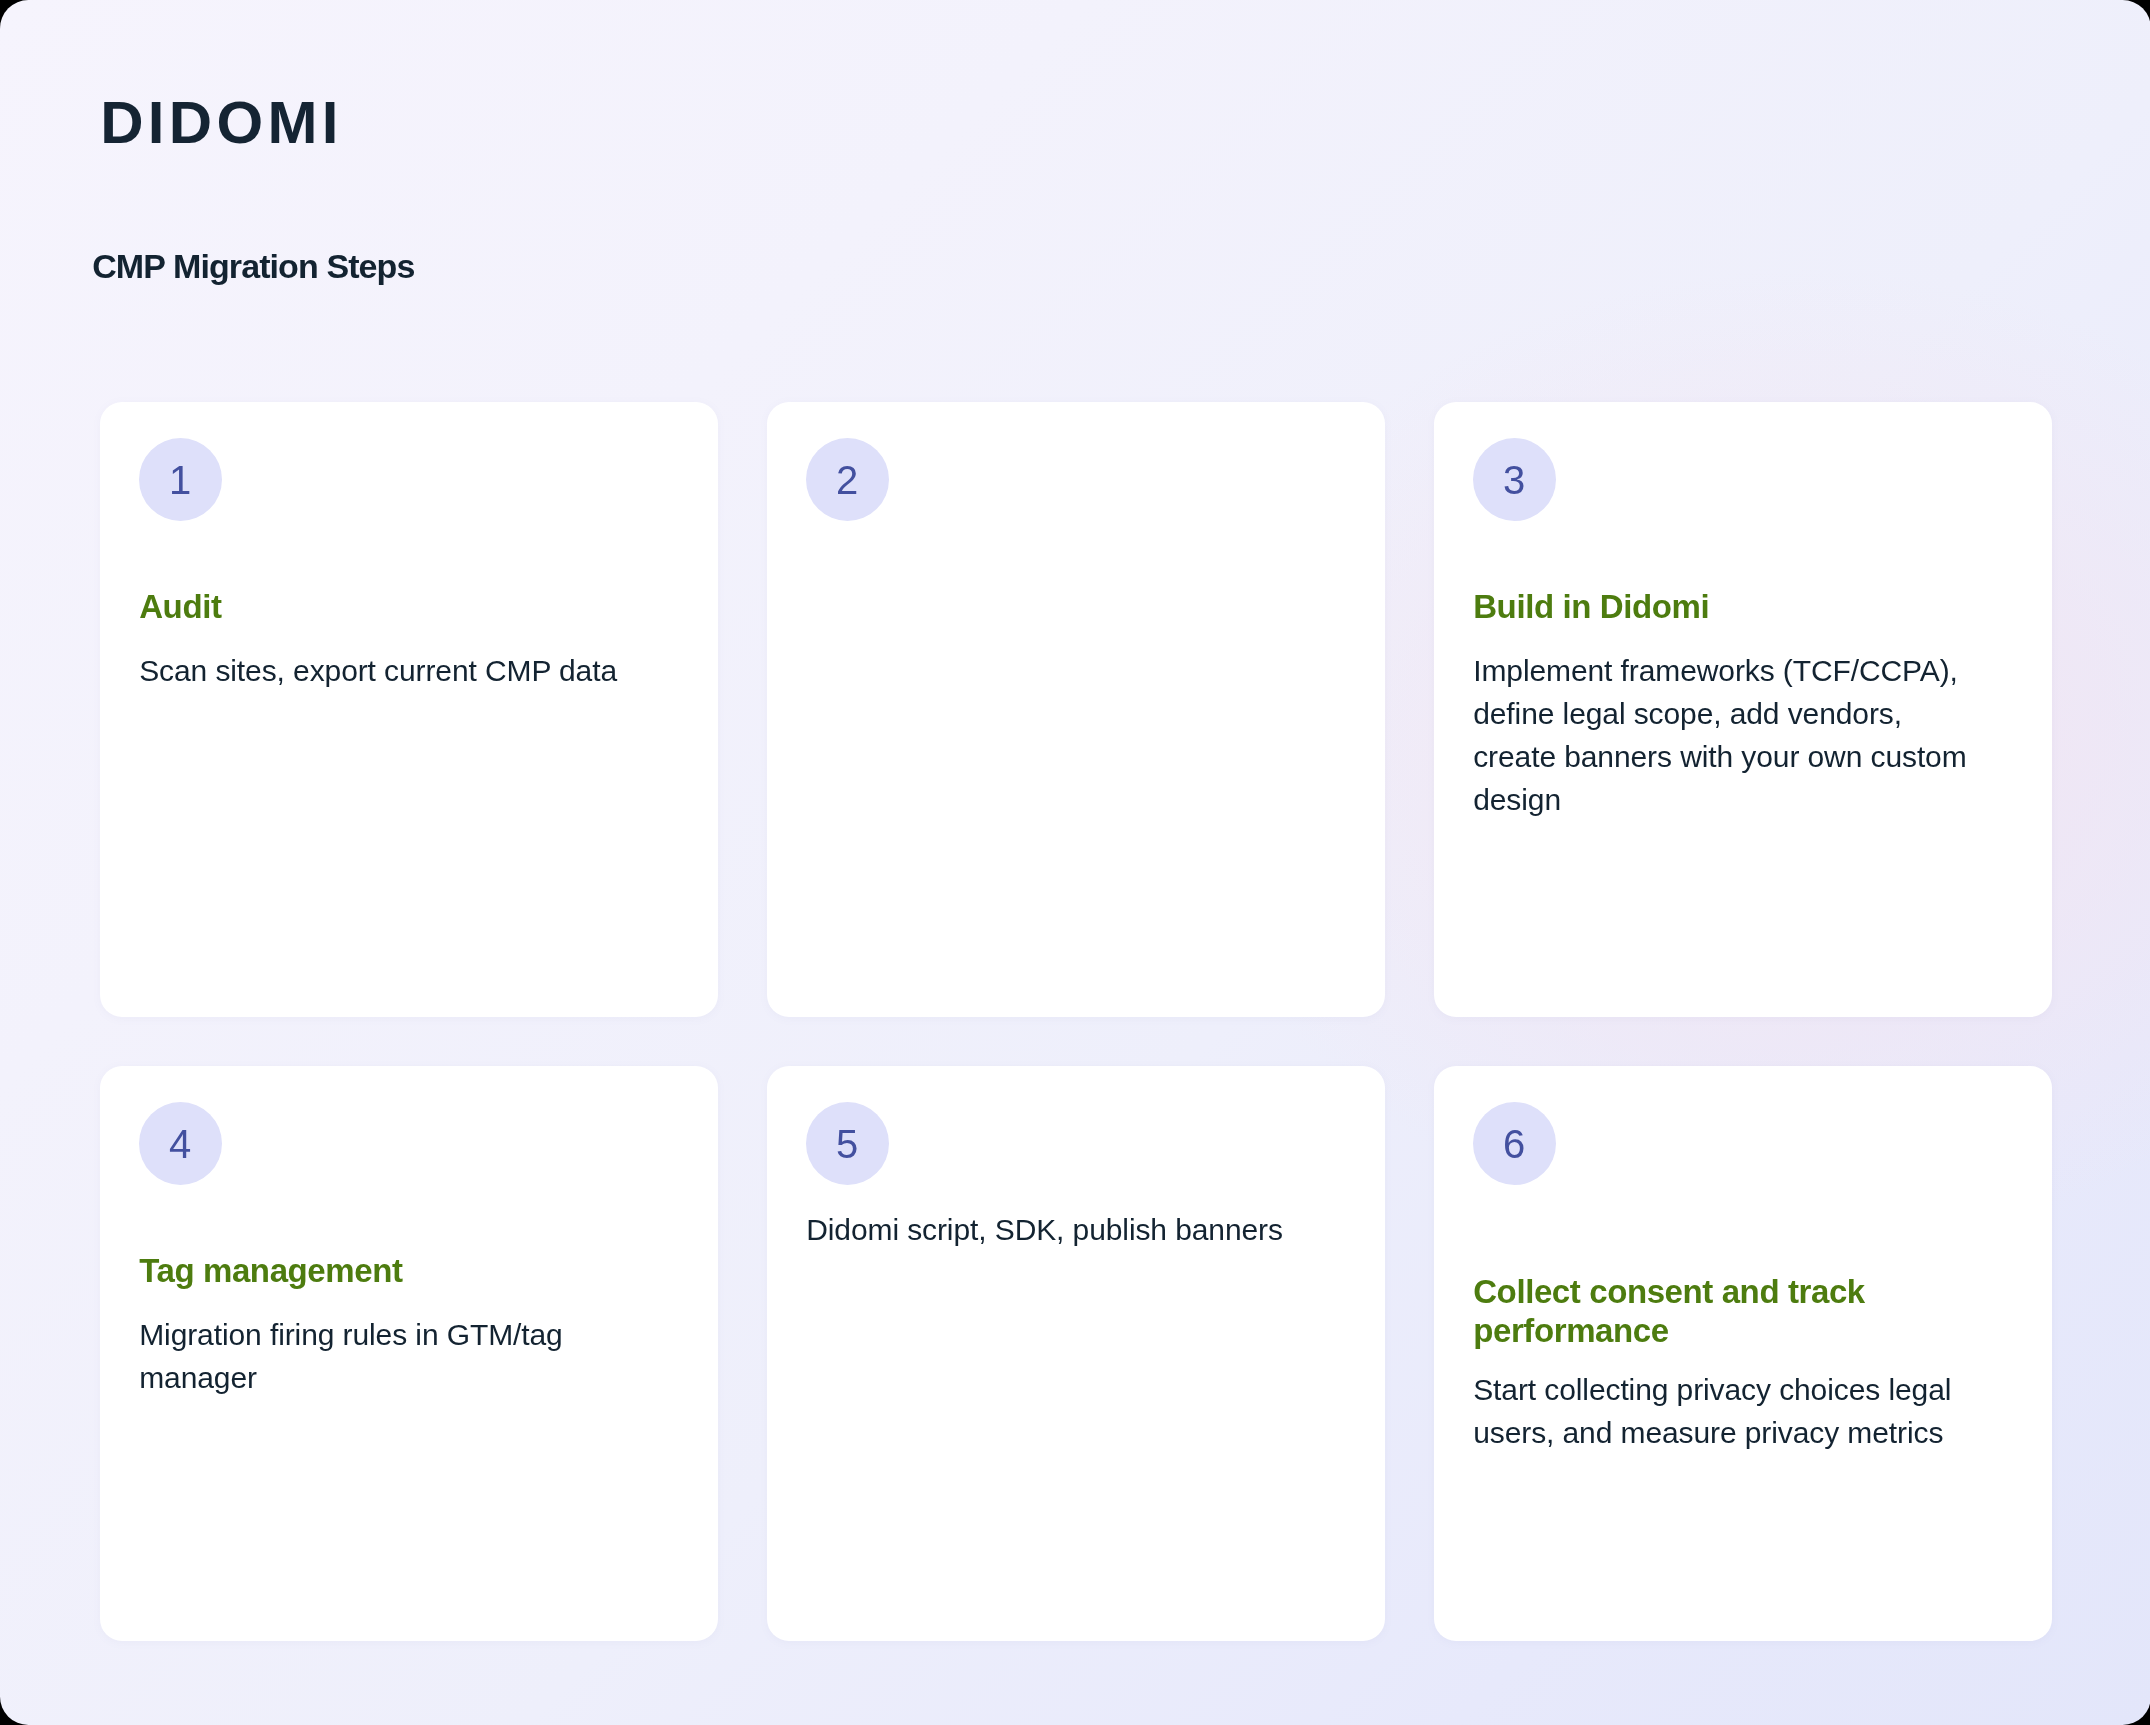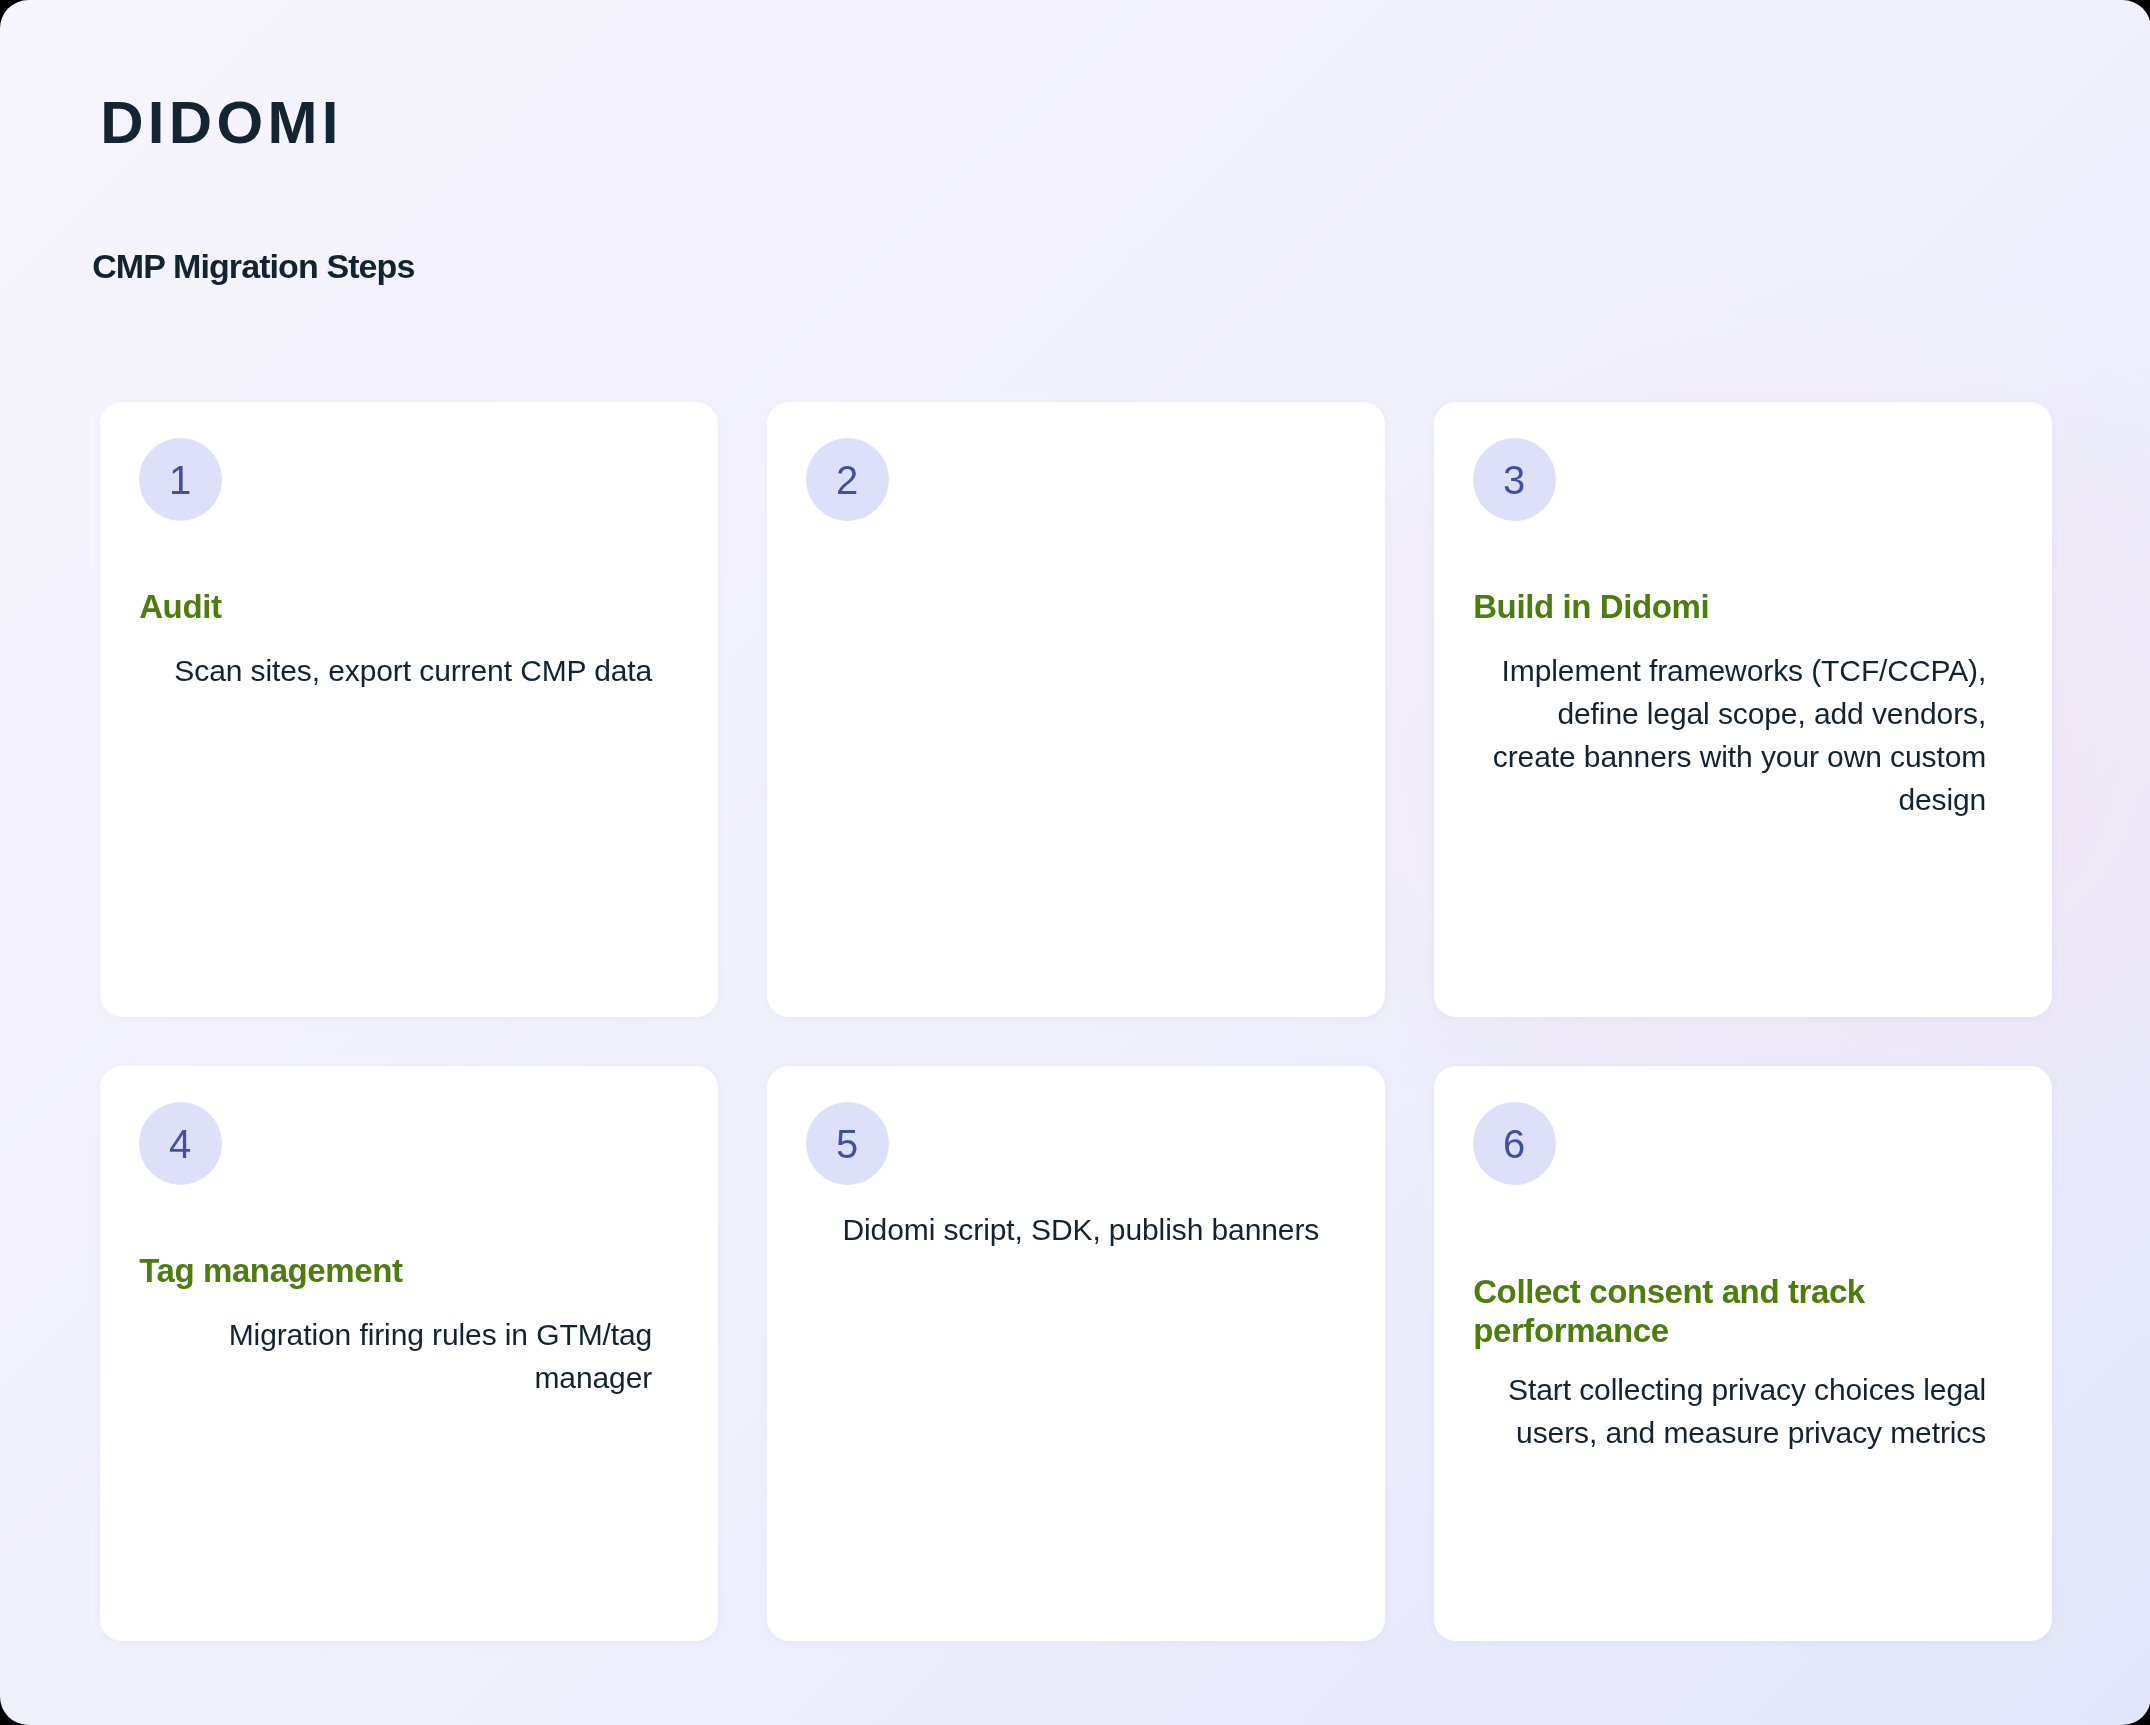--- a/index.html
+++ b/index.html
@@ -106,21 +106,20 @@
   }
 
   .card-body {
     font-size: 30px;
     font-weight: 400;
     color: #132331;
     line-height: 1.43;
     letter-spacing: -0.1px;
     margin: 23.5px 0 0 1.2px;
     max-width: 513px;
-    text-align: right;
   }
 
   
   .card.tight .card-title { margin-top: 88px; }
   .card.tight .card-body  { margin-top: 18.5px; }
 </style>
 </head>
 <body>
 
 <div id="page">

